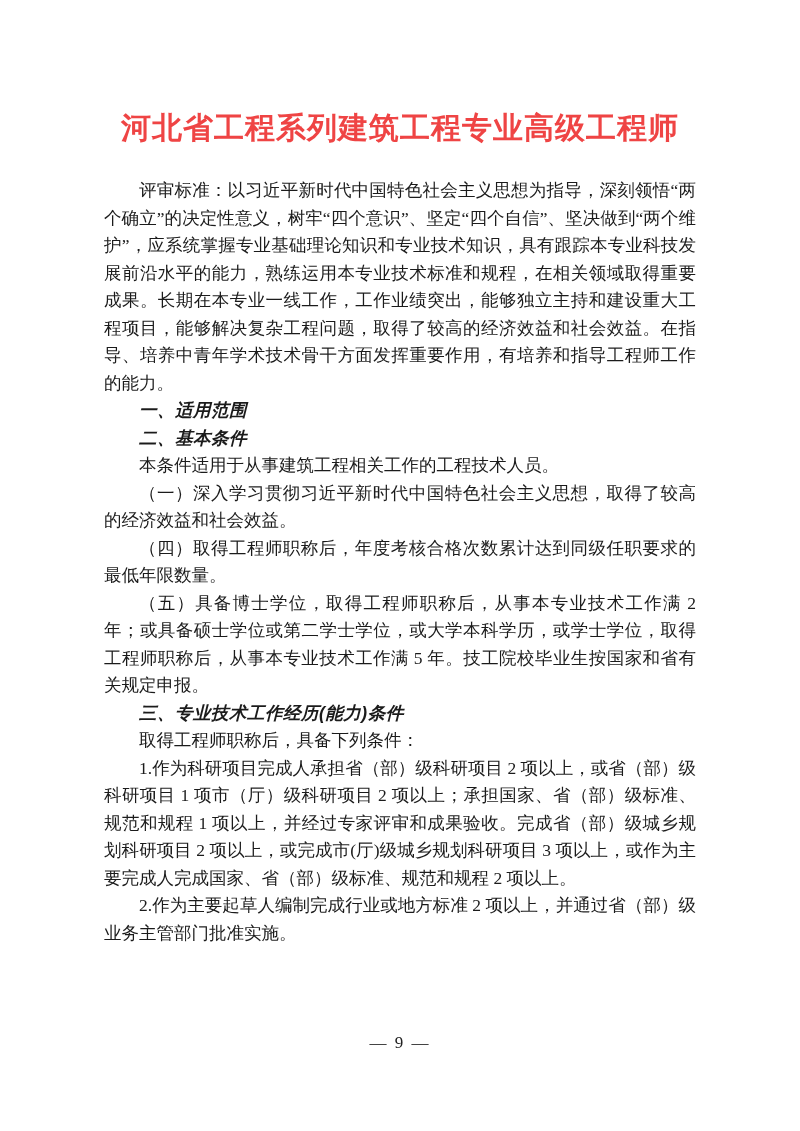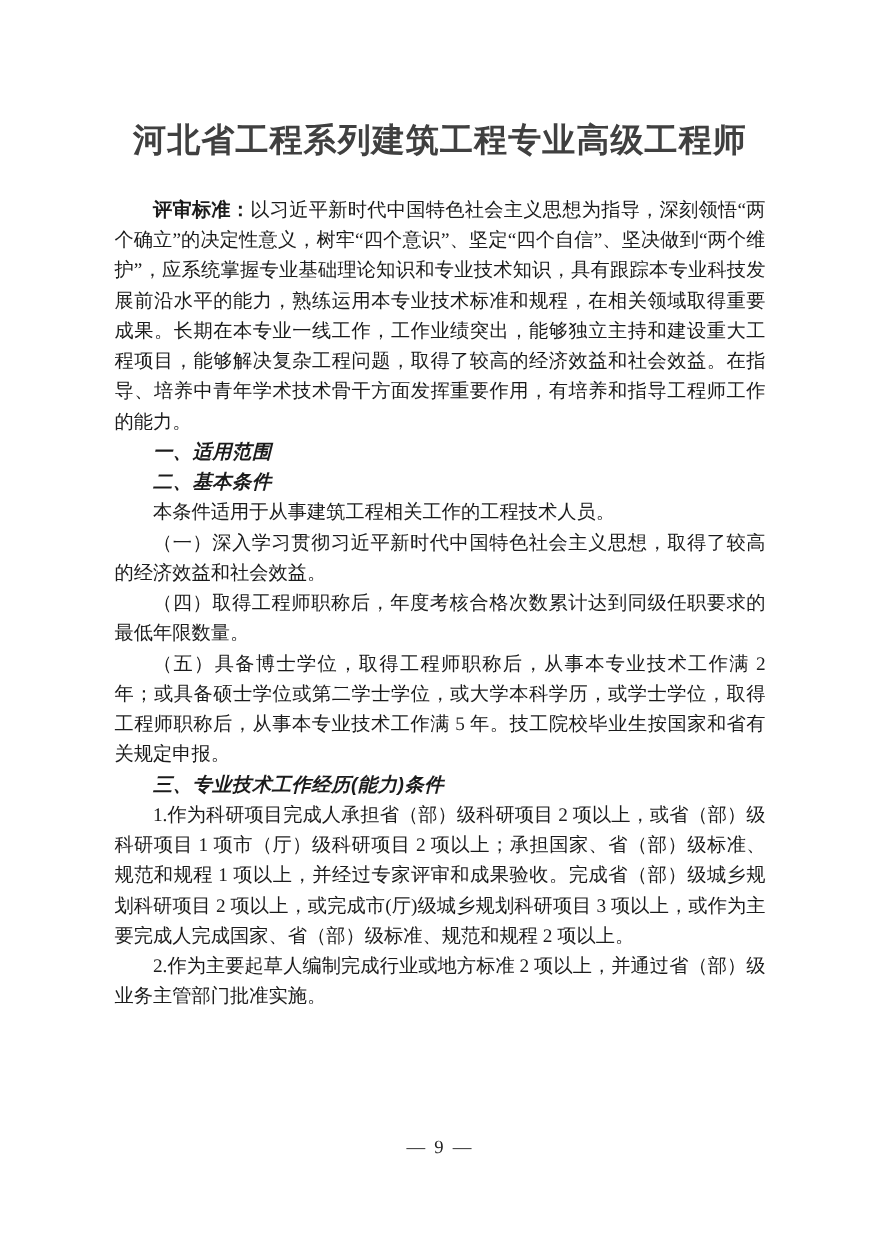--- a/index.html
+++ b/index.html
@@ -16,38 +16,38 @@
     inset: 0;
     padding: 0 104px;
   }
   .doc-title {
     margin-top: 103px;
     text-align: center;
     font-weight: 700;
     font-size: 30px;
     line-height: 49px;
     letter-spacing: 1px;
-    color: #404040;
+    color: #ef4444;
   }
   .body-text {
     margin-top: 25px;
     font-size: 17.5px;
     line-height: 27.5px;
     text-align: justify;
     text-justify: inter-ideograph;
   }
   .para { text-indent: 2em; }
   .h {
     font-weight: 700;
     font-family: "Liberation Sans", "DejaVu Sans", sans-serif;
     letter-spacing: 0.5px;
     font-style: italic;
   }
   .lead {
-    font-weight: 700;
+    font-weight: 400;
     font-family: "Liberation Sans", "DejaVu Sans", sans-serif;
   }
   .kai {
     font-style: italic;
     letter-spacing: 0.5px;
   }
   .footer {
     position: absolute;
     left: 0;
     right: 0;
@@ -77,20 +77,21 @@
     <p class="para h">二、基本条件</p>
 
     <p class="para">本条件适用于从事建筑工程相关工作的工程技术人员。</p>
 
     <p class="para">（一）深入学习贯彻习近平新时代中国特色社会主义思想，取得了较高的经济效益和社会效益。</p>
     <p class="para">（四）取得工程师职称后，年度考核合格次数累计达到同级任职要求的最低年限数量。</p>
     <p class="para">（五）具备博士学位，取得工程师职称后，从事本专业技术工作满 2 年；或具备硕士学位或第二学士学位，或大学本科学历，或学士学位，取得工程师职称后，从事本专业技术工作满 5 年。技工院校毕业生按国家和省有关规定申报。</p>
 
     <p class="para h">三、专业技术工作经历(能力)条件</p>
 
+    <p class="para">取得工程师职称后，具备下列条件：</p>
 
 
     <p class="para">1.作为科研项目完成人承担省（部）级科研项目 2 项以上，或省（部）级科研项目 1 项市（厅）级科研项目 2 项以上；承担国家、省（部）级标准、规范和规程 1 项以上，并经过专家评审和成果验收。完成省（部）级城乡规划科研项目 2 项以上，或完成市(厅)级城乡规划科研项目 3 项以上，或作为主要完成人完成国家、省（部）级标准、规范和规程 2 项以上。</p>
 
     <p class="para">2.作为主要起草人编制完成行业或地方标准 2 项以上，并通过省（部）级业务主管部门批准实施。</p>
 
   </div>
 
   <div class="footer">— 9 —</div>
 

